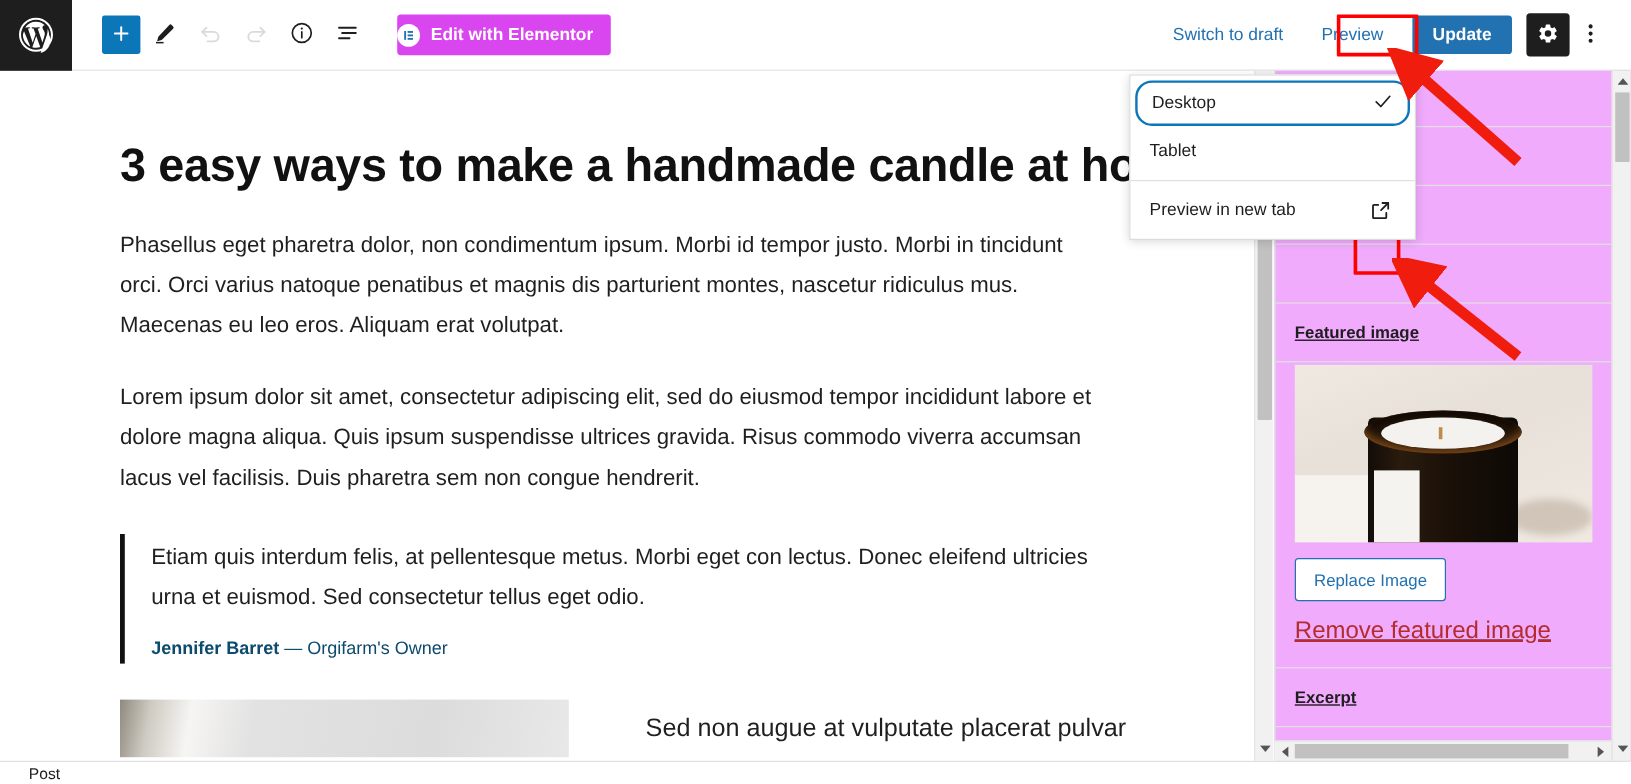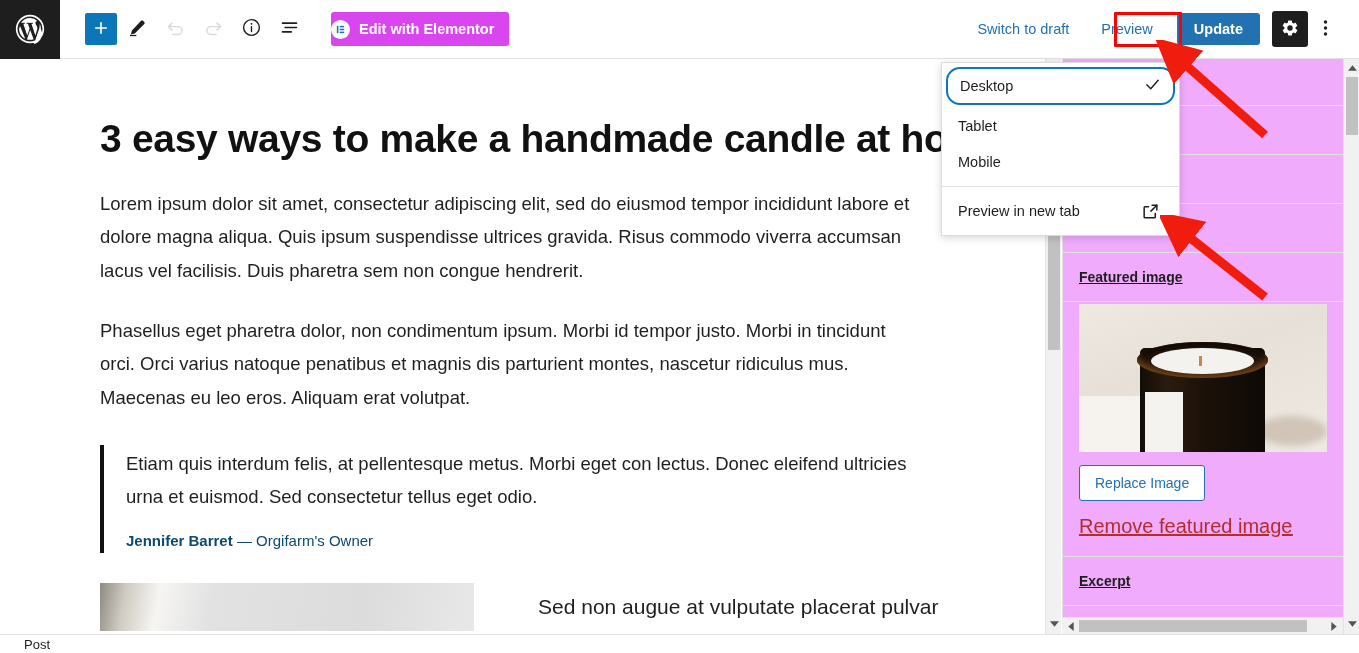--- a/index.html
+++ b/index.html
@@ -344,22 +344,22 @@
         </span>
       </button>
     </div>
   </div>
 
   <div class="canvas">
     <div class="post-body">
 
       <h1 class="post-title">3 easy ways to make a handmade candle at home</h1>
 
+      <p class="post-p">Phasellus eget pharetra dolor, non condimentum ipsum. Morbi id tempor justo. Morbi in tincidunt orci. Orci varius natoque penatibus et magnis dis parturient montes, nascetur ridiculus mus. Maecenas eu leo eros. Aliquam erat volutpat.</p>
       <p class="post-p">Lorem ipsum dolor sit amet, consectetur adipiscing elit, sed do eiusmod tempor incididunt labore et dolore magna aliqua. Quis ipsum suspendisse ultrices gravida. Risus commodo viverra accumsan lacus vel facilisis. Duis pharetra sem non congue hendrerit.</p>
-      <p class="post-p">Phasellus eget pharetra dolor, non condimentum ipsum. Morbi id tempor justo. Morbi in tincidunt orci. Orci varius natoque penatibus et magnis dis parturient montes, nascetur ridiculus mus. Maecenas eu leo eros. Aliquam erat volutpat.</p>
 
       <blockquote class="post-quote">
         <div class="quote-text">Etiam quis interdum felis, at pellentesque metus. Morbi eget con lectus. Donec eleifend ultricies urna et euismod. Sed consectetur tellus eget odio.</div>
         <div class="quote-cite">
           <b>Jennifer Barret</b>
           <span>— Orgifarm's Owner</span>
         </div>
       </blockquote>
 
       <div class="bottom-row">
@@ -482,23 +482,20 @@
       <span>Desktop</span>
       <span>
         <svg width="17" height="17" viewBox="0 0 24 24" fill="none" stroke="#1e1e1e" stroke-width="2" stroke-linecap="round" stroke-linejoin="round">
             <polyline points="4,12.5 9.5,18 20,6"></polyline>
           </svg>
       </span>
     </div>
     <div class="pop-item">
       <span>Tablet</span>
     </div>
-    <div class="pop-item">
-      <span>Mobile</span>
-    </div>
     <div class="pop-sep"></div>
     <div class="pop-newtab">
       <span>Preview in new tab</span>
       <span class="newtab-icon-box">
         <svg width="19" height="19" viewBox="0 0 24 24" fill="none" stroke="#1e1e1e" stroke-width="1.9" stroke-linecap="round" stroke-linejoin="round">
           <polyline points="14,4 20,4 20,10"></polyline>
           <line x1="20" y1="4" x2="12.5" y2="11.5"></line>
           <path d="M18 14.5V19a1 1 0 0 1-1 1H5a1 1 0 0 1-1-1V7a1 1 0 0 1 1-1h4.5"></path>
         </svg>
       </span>

